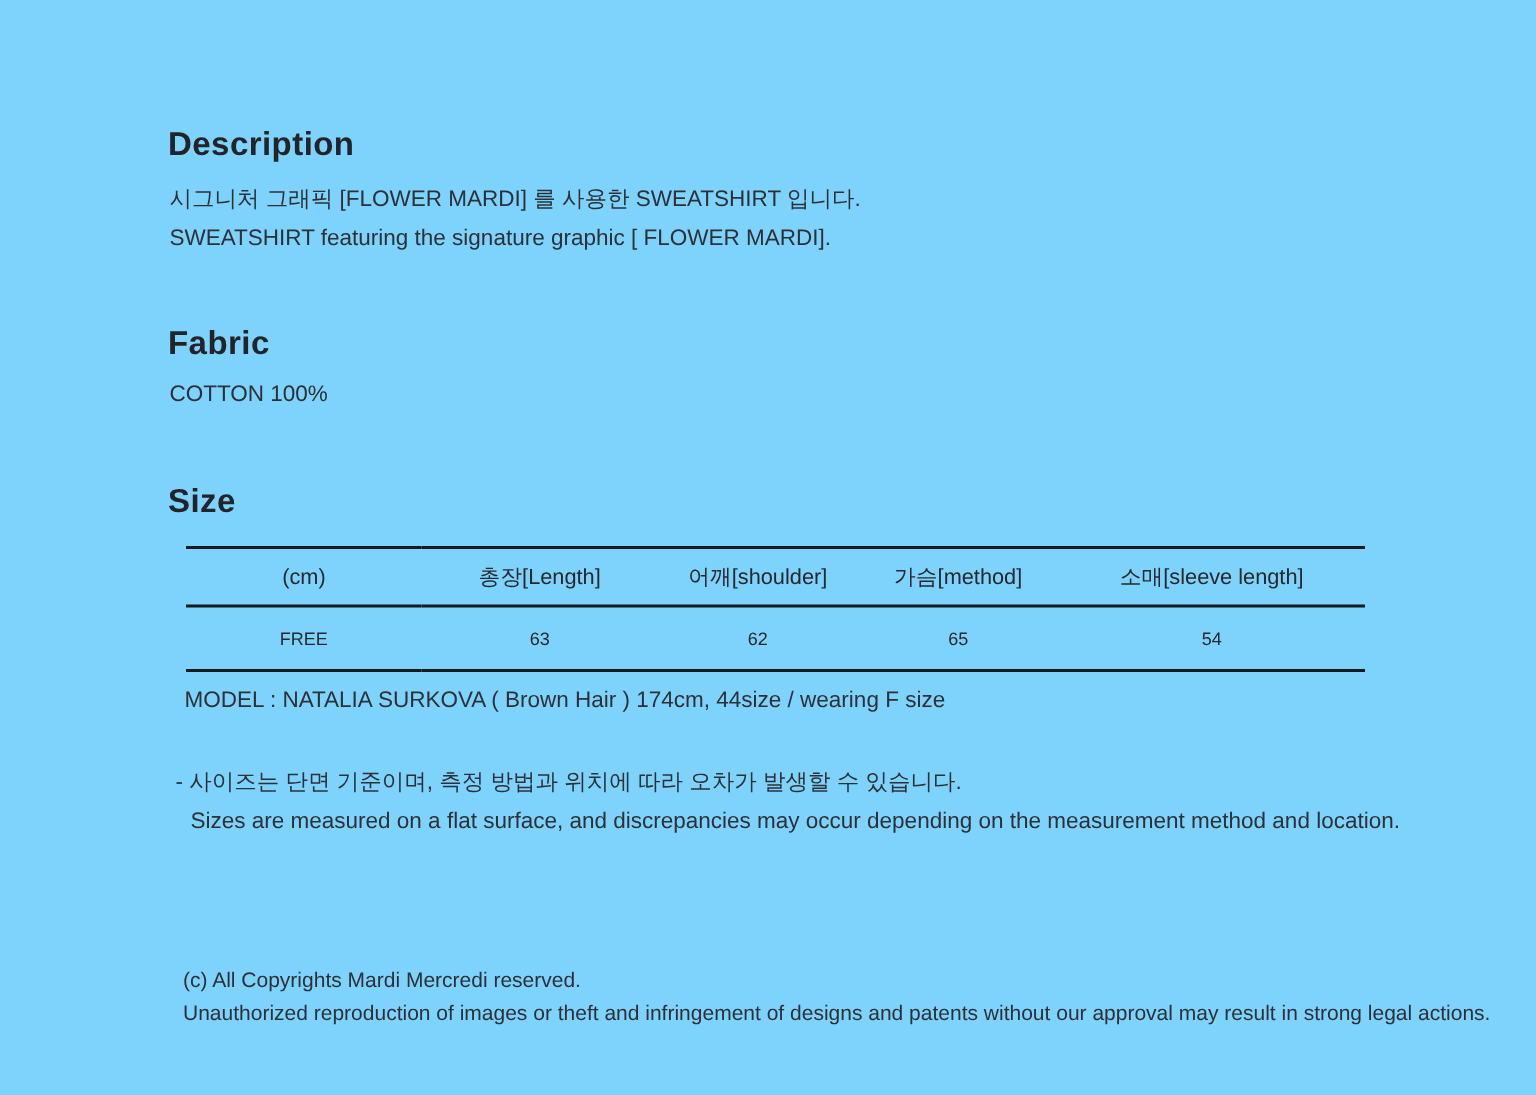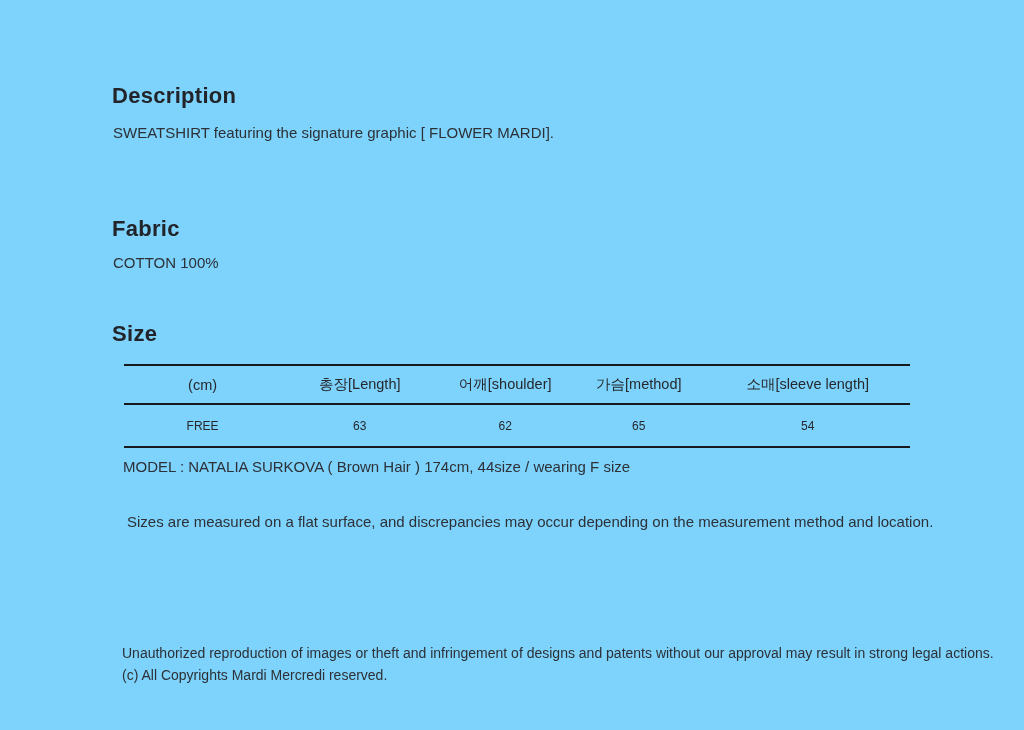--- a/index.html
+++ b/index.html
@@ -68,20 +68,21 @@
   .col-5 { width: 26%; }
   .note-en-indent { margin-left: 10px; }
 </style>
 </head>
 <body>
 
 <div class="frame">
 
   <div class="abs heading" style="left:112px; top:83px;">Description</div>
   <div class="abs body-text" style="left:113px; top:120px;">
+    <div>시그니처 그래픽 [FLOWER MARDI] 를 사용한 SWEATSHIRT 입니다.</div>
     <div>SWEATSHIRT featuring the signature graphic [ FLOWER MARDI].</div>
   </div>
 
   <div class="abs heading" style="left:112px; top:216px;">Fabric</div>
   <div class="abs body-text" style="left:113px; top:250px;">COTTON 100%</div>
 
   <div class="abs heading" style="left:112px; top:321px;">Size</div>
 
   <table class="abs size-table" style="left:124px; top:364px;">
     <thead>
@@ -100,22 +101,23 @@
         <td>62</td>
         <td>65</td>
         <td>54</td>
       </tr>
     </tbody>
   </table>
 
   <div class="abs body-text" style="left:123px; top:454px;">MODEL : NATALIA SURKOVA ( Brown Hair ) 174cm, 44size / wearing F size</div>
 
   <div class="abs body-text" style="left:117px; top:509px;">
+    <div>- 사이즈는 단면 기준이며, 측정 방법과 위치에 따라 오차가 발생할 수 있습니다.</div>
     <div class="note-en-indent">Sizes are measured on a flat surface, and discrepancies may occur depending on the measurement method and location.</div>
   </div>
 
 
   <div class="abs small-text" style="left:122px; top:642px; line-height:22px;">
+    <div>(c) All Copyrights Mardi Mercredi reserved.</div>
     <div>Unauthorized reproduction of images or theft and infringement of designs and patents without our approval may result in strong legal actions.</div>
-    <div>(c) All Copyrights Mardi Mercredi reserved.</div>
   </div>
 
 </div>
 
 </body></html>

